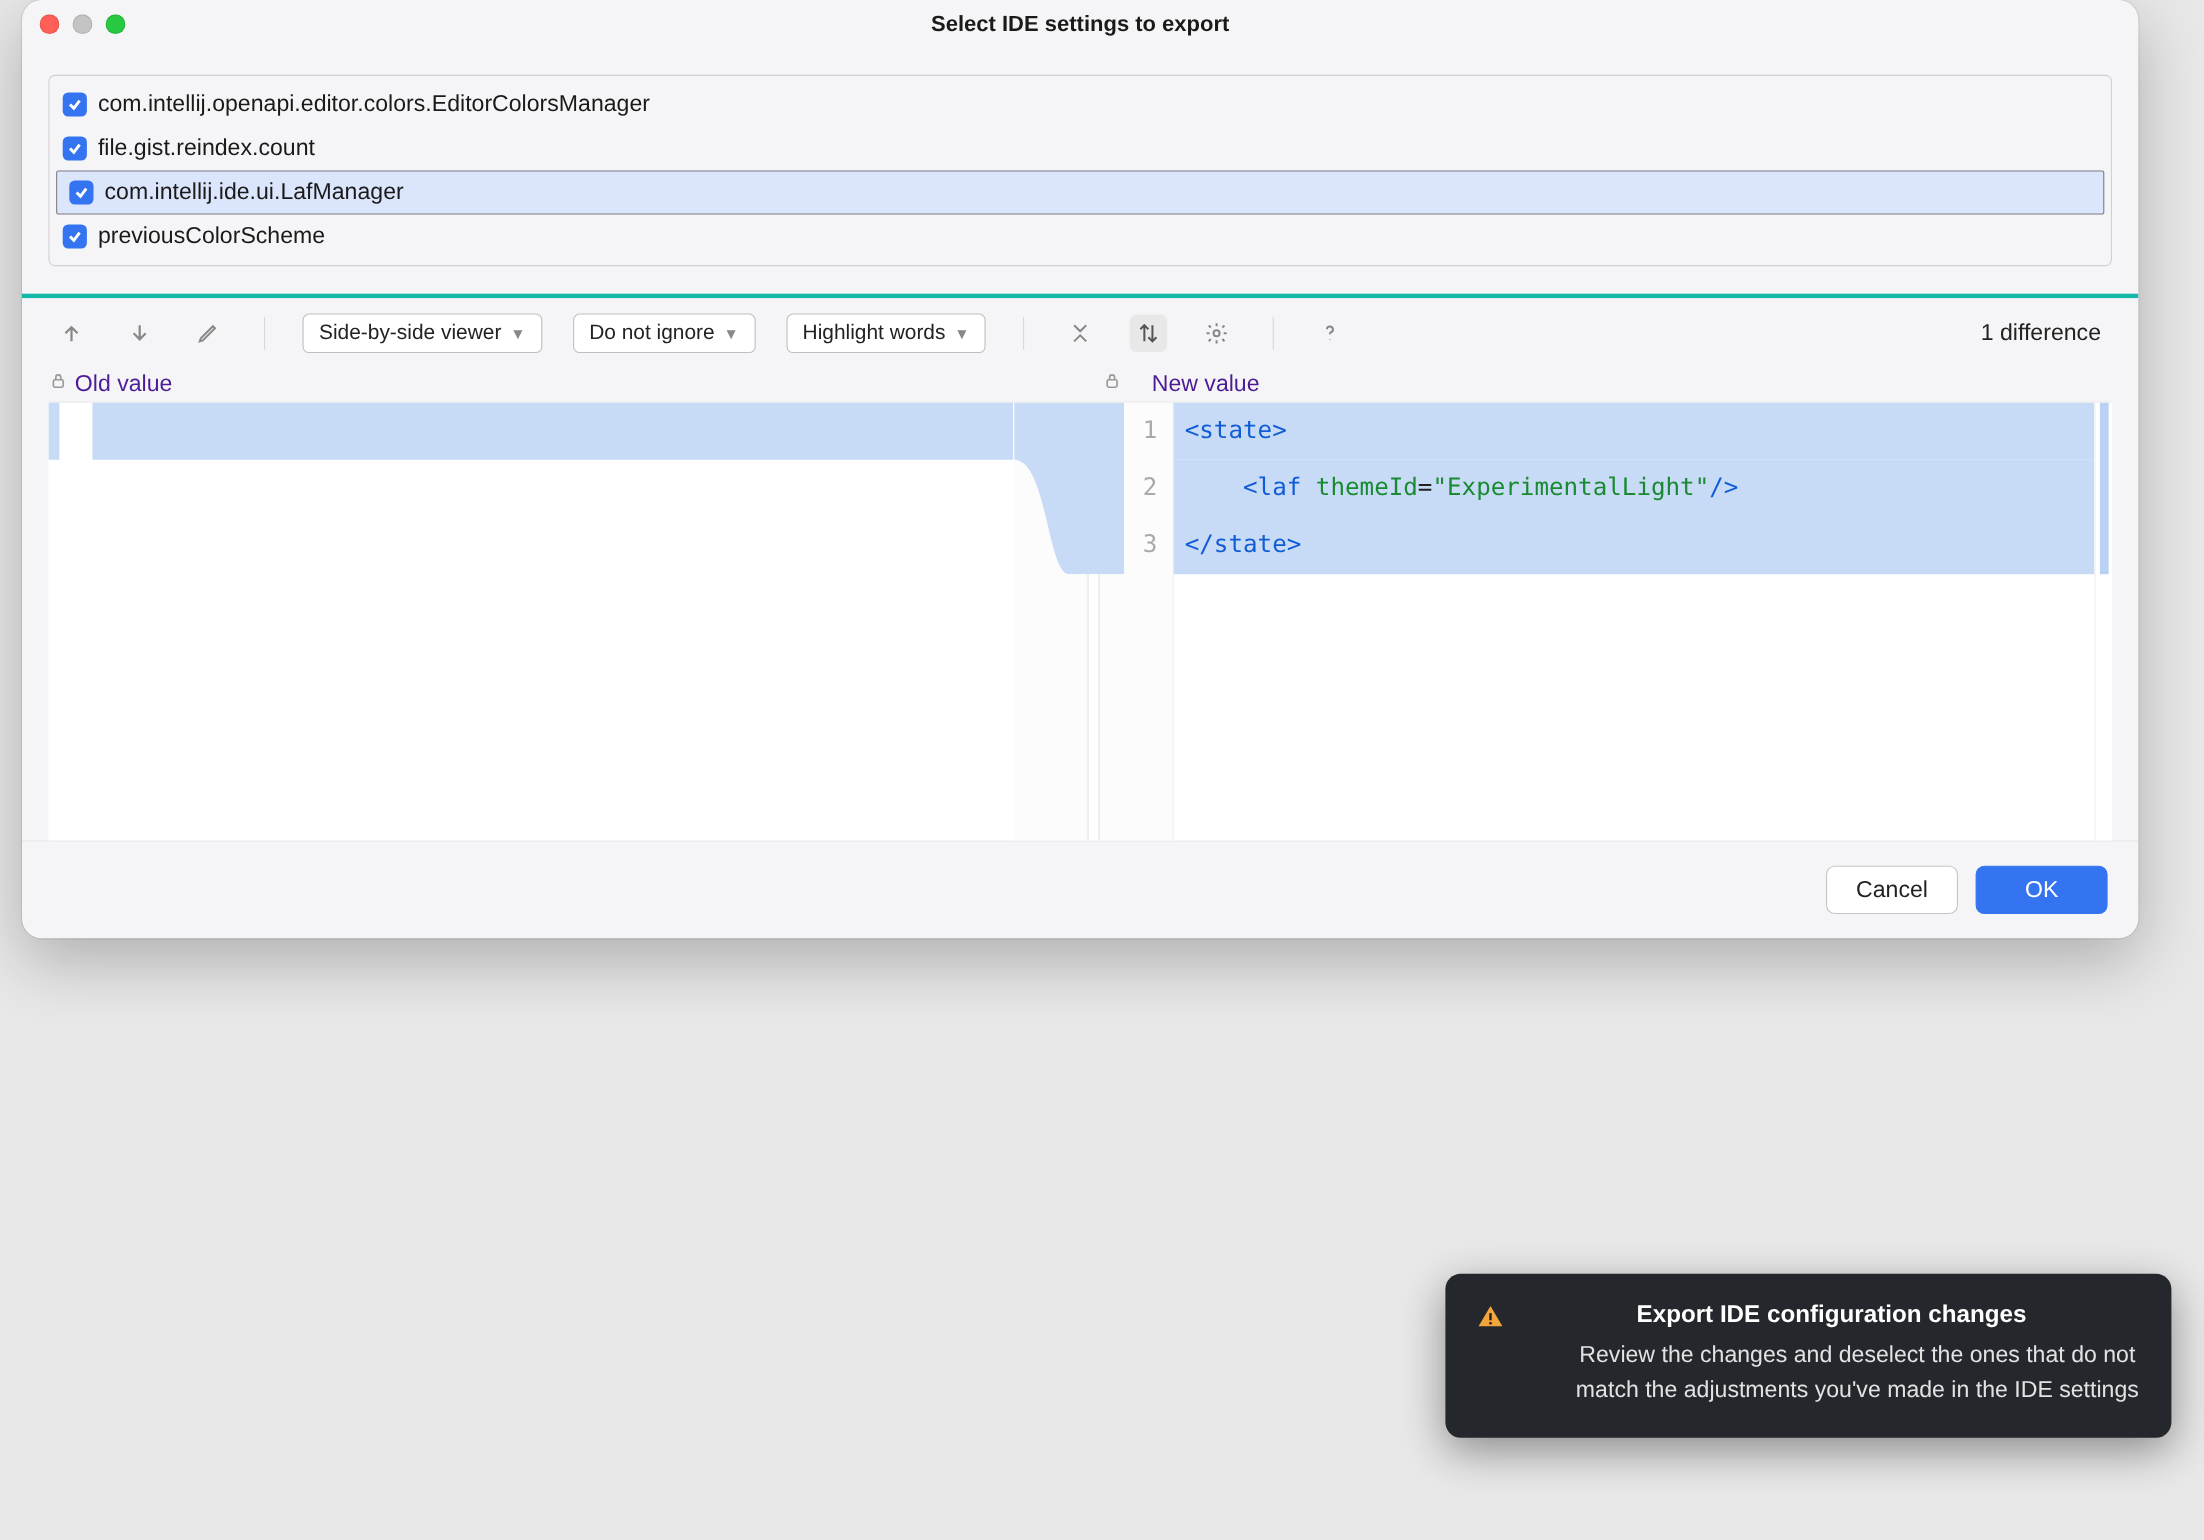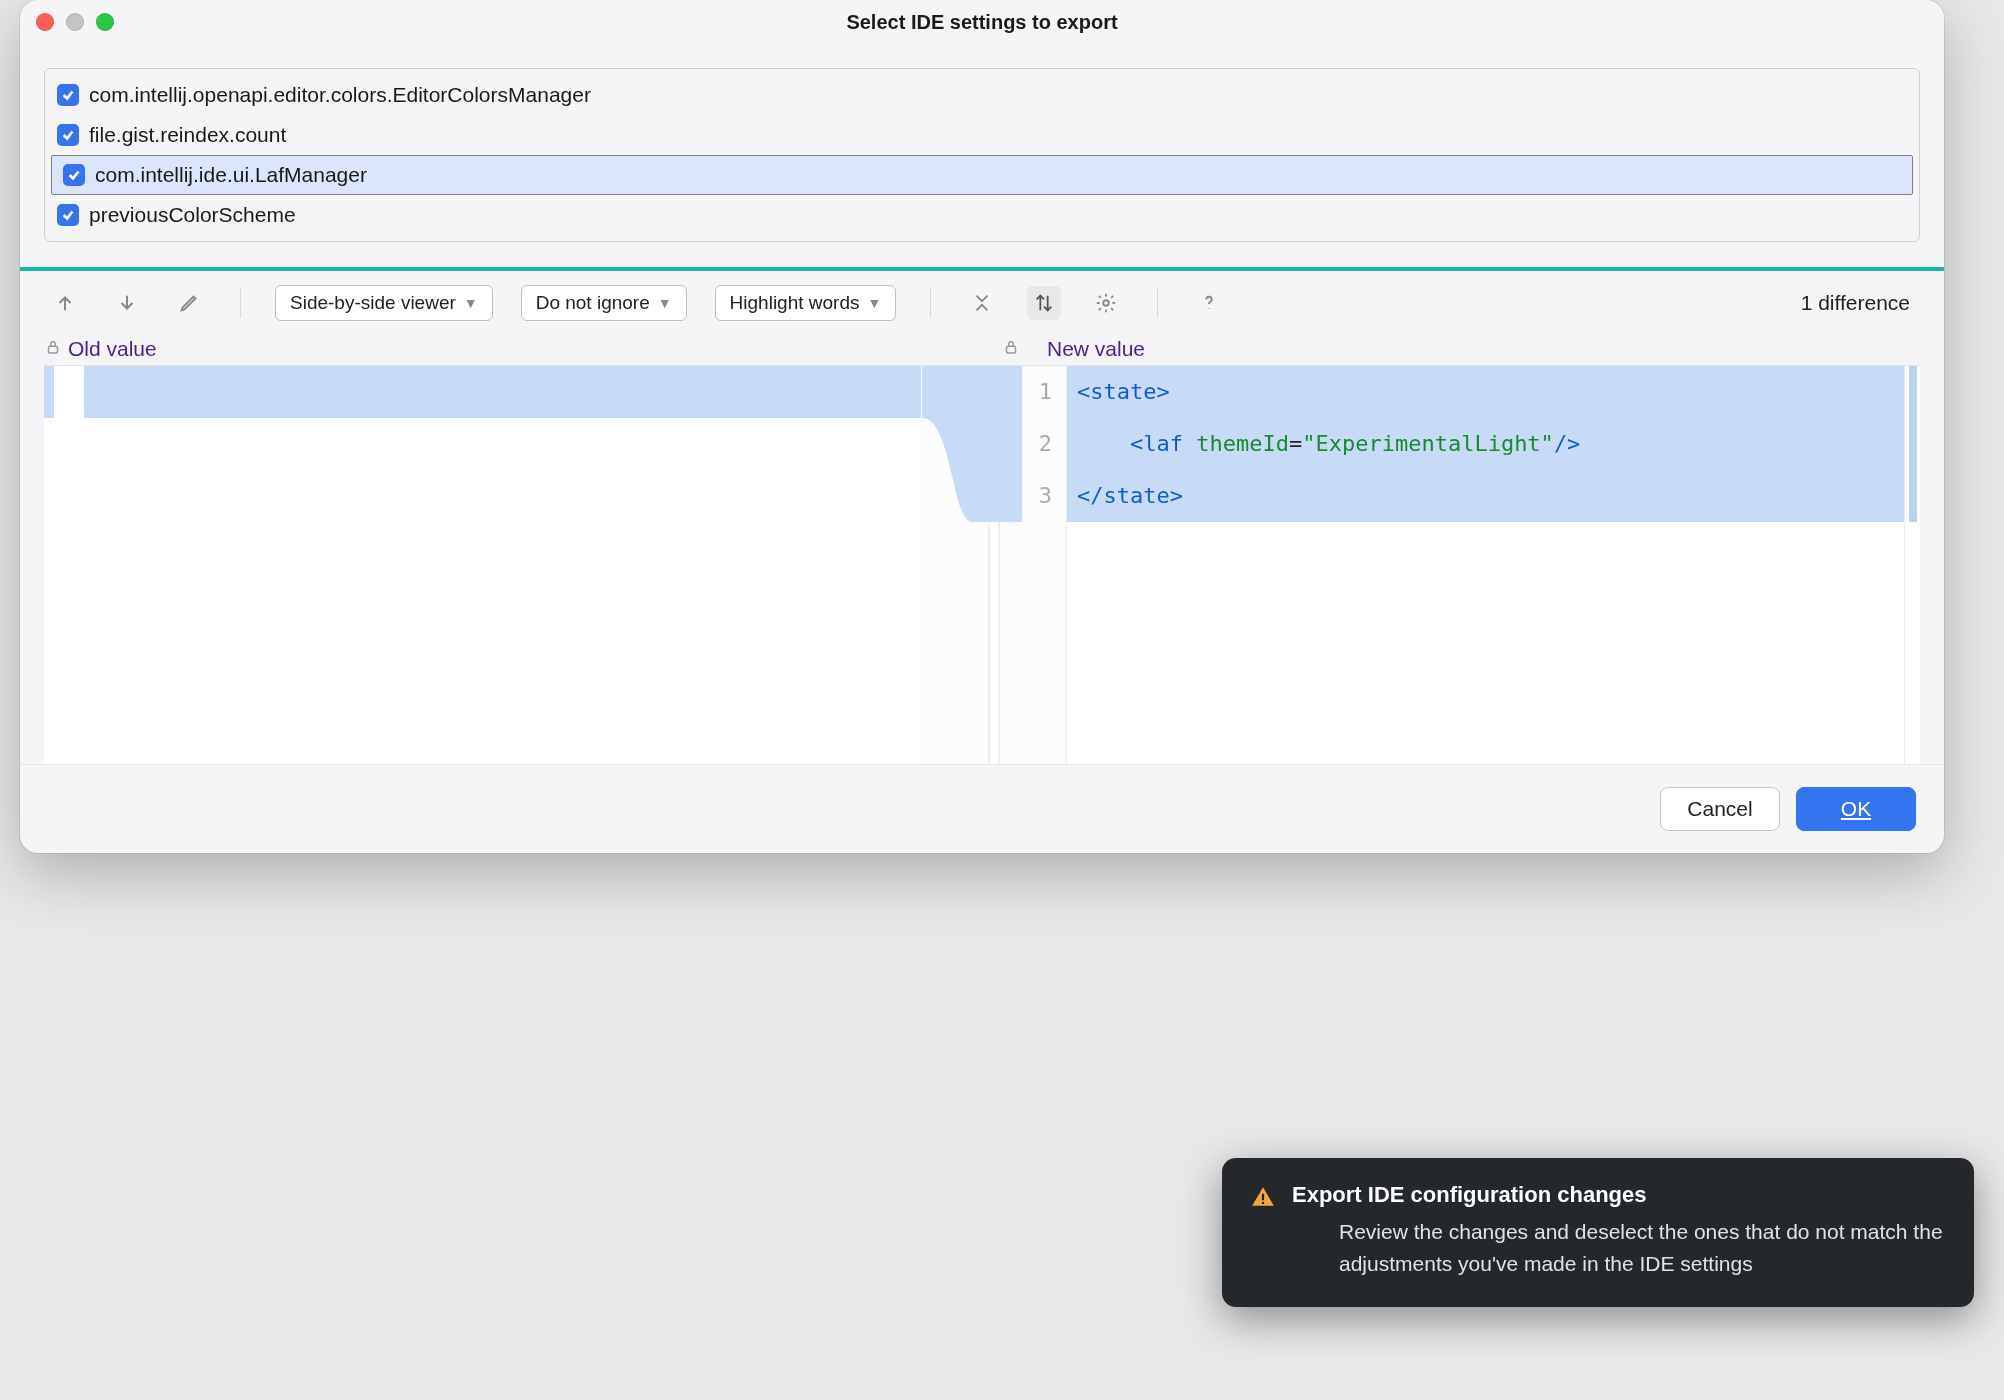--- a/index.html
+++ b/index.html
@@ -195,34 +195,35 @@
     min-width: 120px;
     padding: 0 26px;
     border-radius: 8px;
     font-size: 21px;
     display: inline-flex;
     align-items: center;
     justify-content: center;
     cursor: pointer;
   }
   .btn.secondary { background: #fff; border: 1px solid #c5c5c5; color: #222;}
-  .btn.primary { background: #3574f0; border: 1px solid #3574f0; color: #fff; text-decoration: underline;}
+  .btn.primary { background: #3574f0; border: 1px solid #3574f0; color: #fff;}
 
   .toast {
     position: absolute;
     right: 30px;
     top: 1158px;
-    width: 752px;
+    width: 660px;
     background: #24272c;
     color: #e6e6e6;
     border-radius: 14px;
     padding: 24px 28px 28px 28px;
     box-shadow: 0 12px 40px rgba(0,0,0,0.4);
     display: flex;
     gap: 16px;
+    text-align: center;
   }
   .toast .warn-icon {
     width: 26px; height: 26px; flex: 0 0 26px;
     margin-top: 2px;
   }
   .toast .toast-title { font-weight: 700; font-size: 22px; color: #fff; margin-bottom: 8px;}
   .toast .toast-body { font-size: 21px; line-height: 1.5; color: #e2e2e2; margin-left: 47px;}
   .lock svg { width: 18px; height: 18px; }
 </style>
 </head>

